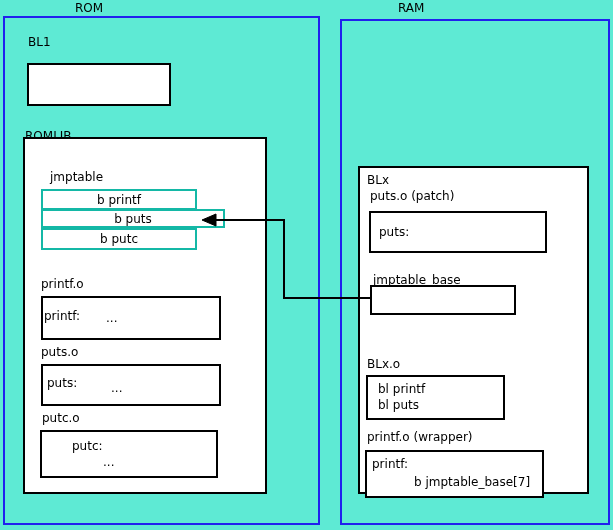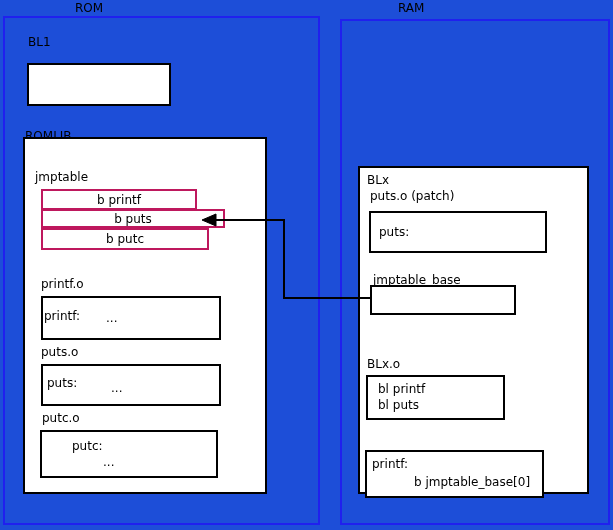--- a/index.html
+++ b/index.html
@@ -7,21 +7,21 @@
     padding: 0;
     background: #ffffff;
   }
   body {
     font-family: "DejaVu Sans", "Liberation Sans", sans-serif;
   }
   #canvas {
     position: relative;
     width: 613px;
     height: 530px;
-    background: #1d4ed8;
+    background: #5eead4;
     overflow: hidden;
   }
   .lbl {
     position: absolute;
     font-size: 12px;
     color: #000000;
     white-space: nowrap;
     line-height: 13px;
   }
   .region {
@@ -38,21 +38,21 @@
   }
   .cell-text {
     position: absolute;
     font-size: 12px;
     color: #000000;
     white-space: nowrap;
     line-height: 13px;
   }
   .jmp-row {
     position: absolute;
-    border: 2px solid #be185d;
+    border: 2px solid #14b8a6;
     background: #ffffff;
     box-sizing: border-box;
     display: flex;
     align-items: center;
     justify-content: center;
     font-size: 12px;
     color: #000;
   }
   svg.conn {
     position: absolute;
@@ -71,28 +71,28 @@
 
   <div class="lbl" style="left:75px; top:2px;">ROM</div>
   <div class="region" style="left:3px; top:16px; width:317px; height:509px;"></div>
 
   <div class="lbl" style="left:28px; top:36px;">BL1</div>
   <div class="box" style="left:27px; top:63px; width:144px; height:43px;"></div>
 
   <div class="lbl" style="left:25px; top:130px;">ROMLIB</div>
   <div class="box" style="left:23px; top:137px; width:244px; height:357px;"></div>
 
-  <div class="lbl" style="left:35px; top:171px;">jmptable</div>
+  <div class="lbl" style="left:50px; top:171px;">jmptable</div>
   <div class="jmp-row" style="left:41px; top:189px; width:156px; height:21px;">
     <span>b printf</span>
   </div>
   <div class="jmp-row" style="left:41px; top:209px; width:184px; height:19px;">
     <span>b puts</span>
   </div>
-  <div class="jmp-row" style="left:41px; top:228px; width:168px; height:22px;">
+  <div class="jmp-row" style="left:41px; top:228px; width:156px; height:22px;">
     <span>b putc</span>
   </div>
 
   <div class="lbl" style="left:41px; top:278px;">printf.o</div>
   <div class="box" style="left:41px; top:296px; width:180px; height:44px;"></div>
   <div class="cell-text" style="left:44px; top:310px;">printf:</div>
   <div class="cell-text" style="left:106px; top:312px;">...</div>
 
   <div class="lbl" style="left:41px; top:346px;">puts.o</div>
   <div class="box" style="left:41px; top:364px; width:180px; height:42px;"></div>
@@ -115,22 +115,23 @@
   <div class="cell-text" style="left:379px; top:226px;">puts:</div>
 
   <div class="lbl" style="left:373px; top:274px;">jmptable_base</div>
   <div class="box" style="left:370px; top:285px; width:146px; height:30px;"></div>
 
   <div class="lbl" style="left:367px; top:358px;">BLx.o</div>
   <div class="box" style="left:366px; top:375px; width:139px; height:45px;"></div>
   <div class="cell-text" style="left:378px; top:383px;">bl printf</div>
   <div class="cell-text" style="left:378px; top:399px;">bl puts</div>
 
+  <div class="lbl" style="left:367px; top:431px;">printf.o (wrapper)</div>
   <div class="box" style="left:365px; top:450px; width:179px; height:48px;"></div>
   <div class="cell-text" style="left:372px; top:458px;">printf:</div>
-  <div class="cell-text" style="left:414px; top:476px;">b jmptable_base[0]</div>
+  <div class="cell-text" style="left:414px; top:476px;">b jmptable_base[7]</div>
 
   <svg class="conn" viewBox="0 0 613 530">
     <path d="M 370 298 L 284 298 L 284 220 L 210 220" fill="none" stroke="#000000" stroke-width="2"></path>
     <path d="M 202 220 L 216 214 L 216 226 Z" fill="#000000" stroke="#000000" stroke-width="1"></path>
   </svg>
 
 </div>
 
 </body></html>

